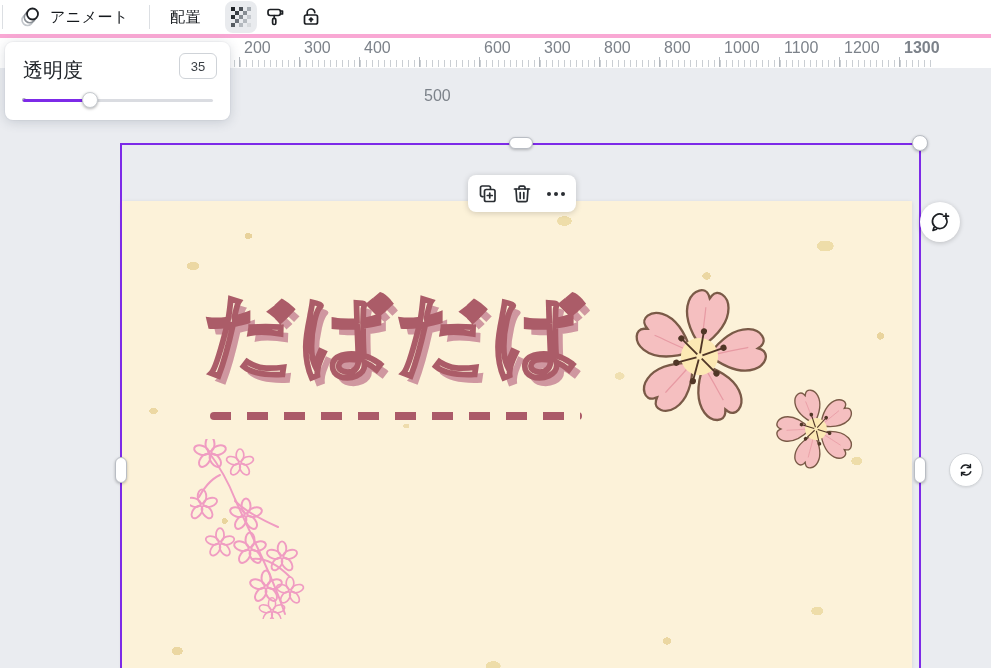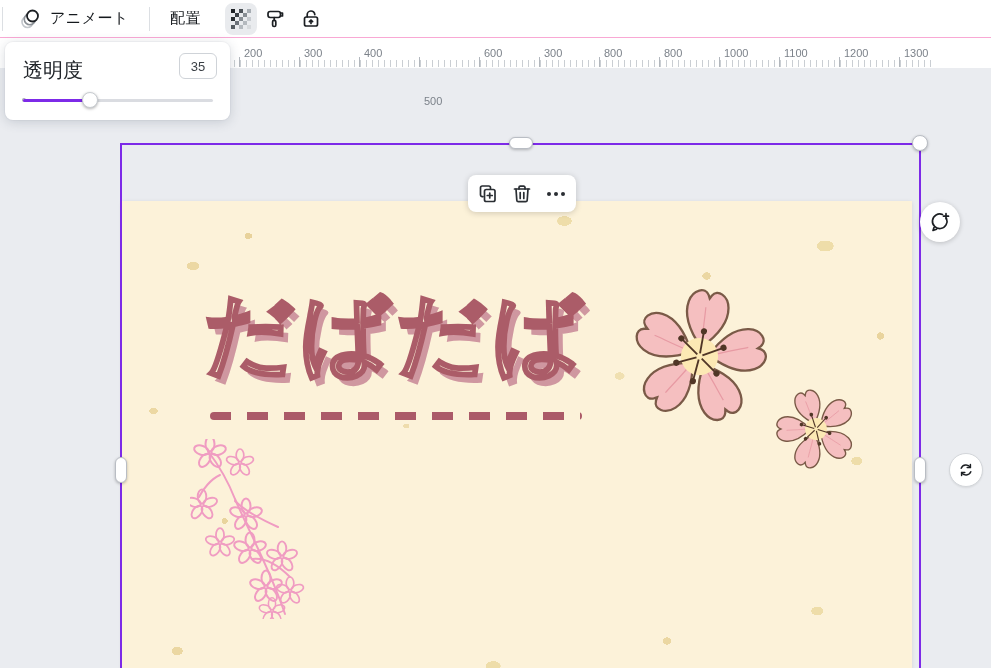--- a/index.html
+++ b/index.html
@@ -2,34 +2,34 @@
 <html><head>
 <meta charset="utf-8">
 <style>
   * { margin:0; padding:0; box-sizing:border-box; }
   html,body { width:991px; height:668px; overflow:hidden; }
   body { font-family:"Liberation Sans","DejaVu Sans",sans-serif; background:#fff; }
   .app { position:relative; width:991px; height:668px; }
 
   
   .topbar { position:absolute; left:0; top:0; width:991px; height:38px; background:#fff;
-            border-bottom:1px solid #f9a8d4; display:flex; align-items:center; z-index:30; }
+            border-bottom:4px solid #f9a8d4; display:flex; align-items:center; z-index:30; }
   .tb-divider { width:1px; height:24px; background:#dcdfe3; }
   .tb-btn { display:flex; align-items:center; gap:7px; height:32px; padding:0 8px; border:none;
             background:transparent; border-radius:8px; cursor:pointer; font-family:inherit; }
   .tb-label { font-size:15px; color:#15191d; font-weight:500; letter-spacing:.5px; }
   .icon-btn { width:32px; height:32px; display:flex; align-items:center; justify-content:center;
               border:none; background:transparent; border-radius:8px; cursor:pointer; }
   .icon-btn.selected { background:#e9ebee; }
   .checker { display:grid; grid-template-columns:repeat(5,4px); grid-template-rows:repeat(5,4px); }
   .checker i { display:block; }
 
   
   .ruler { position:absolute; left:0; top:38px; width:991px; height:30px; background:#fff; z-index:5; }
-  .ruler-label { position:absolute; top:9px; font-size:11px; color:#7c828a; }
+  .ruler-label { position:absolute; top:1px; font-size:16px; color:#7c828a; }
   .tick-minor { position:absolute; left:234px; top:22px; width:702px; height:7px;
                 background:repeating-linear-gradient(90deg,#caced3 0 1px,transparent 1px 6px); }
   .tick-major { position:absolute; left:239px; top:19px; width:664px; height:10px;
                 background:repeating-linear-gradient(90deg,#b2b7bd 0 1px,transparent 1px 60px); }
 
   
   .workspace { position:absolute; left:0; top:68px; width:991px; height:600px; background:#eaecf0; }
 
   
   .card { position:absolute; left:122px; top:133px; width:790px; height:500px;
@@ -266,21 +266,21 @@
         <span class="ruler-label" style="left: 304px;">300</span>
         <span class="ruler-label" style="left: 364px;">400</span>
         <span class="ruler-label" style="left: 424px; margin-top: 48px;">500</span>
         <span class="ruler-label" style="left: 484px;">600</span>
         <span class="ruler-label" style="left: 544px;">300</span>
         <span class="ruler-label" style="left: 604px;">800</span>
         <span class="ruler-label" style="left: 664px;">800</span>
         <span class="ruler-label" style="left: 724px;">1000</span>
         <span class="ruler-label" style="left: 784px;">1100</span>
         <span class="ruler-label" style="left: 844px;">1200</span>
-        <span class="ruler-label" style="left: 904px;">1300</span>
+        <span class="ruler-label" style="left: 904px; font-weight: bold;">1300</span>
       </div>
     <div class="tick-major"></div>
     <div class="tick-minor"></div>
   </div>
 
   <div class="workspace">
 
     <div class="card">
       <div class="card-title">だばだば</div>
       <div class="dash-line"></div>

